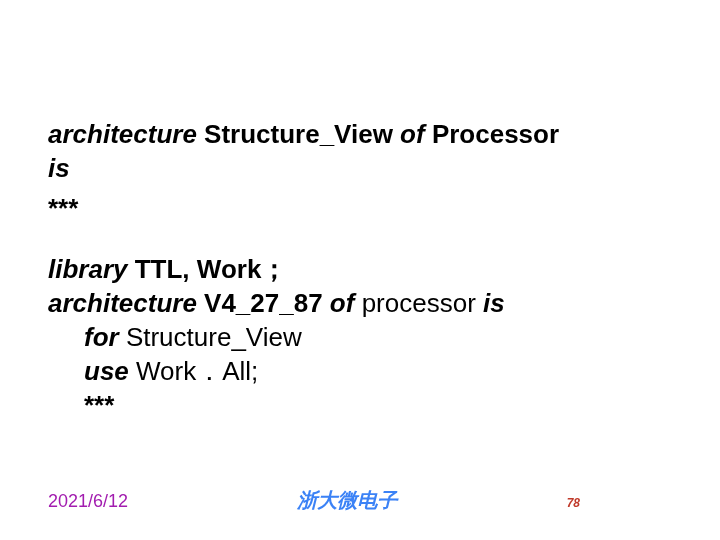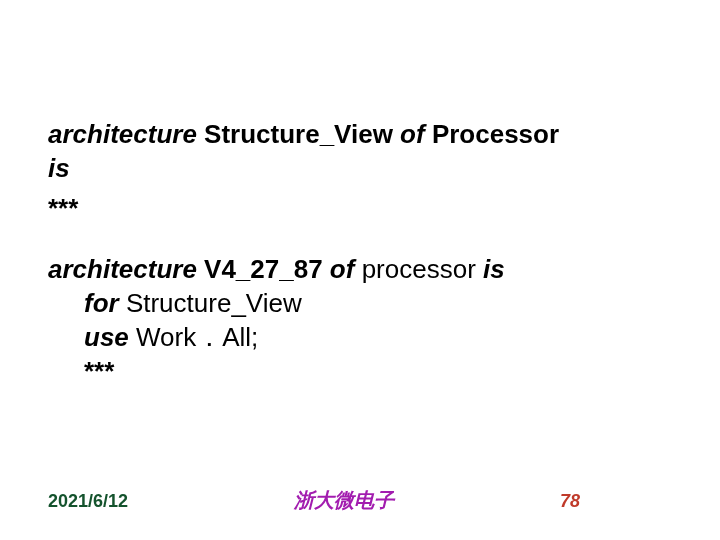--- a/index.html
+++ b/index.html
@@ -34,49 +34,52 @@
   .smallgap { height: 6px; }
   .footer {
     position: absolute;
     left: 48px;
     right: 40px;
     bottom: 26px;
     font-size: 18px;
     display: flex;
     align-items: baseline;
   }
-  .footer-date { color: #14532d; font-weight: bold; }
+  .footer-date { color: #a21caf; }
   .footer-center {
     flex: 1;
     text-align: center;
     font-weight: bold;
     font-style: italic;
-    color: #a21caf;
+    color: #3b82f6;
     font-size: 20px;
     font-family: "SimSun", "STSong", serif;
   }
   .footer-page {
     color: #c03a2a;
     font-weight: bold;
     font-style: italic;
-    font-size: 18px;
+    font-size: 12px;
   }
 </style>
 </head>
 <body>
 
 <div class="slide">
   <div class="content">
     <div>
       <span class="bi">architecture</span><span class="b"> Structure_View </span><span class="bi">of</span><span class="b"> Processor </span><span class="bi">is</span>
     </div>
     <div class="smallgap"></div>
     <div class="b">***</div>
     <div class="smallgap"></div>
     <div class="gap"></div>
+    <div>
+      <span class="bi">library</span><span class="b"> TTL, Work；</span>
+    </div>
     <div>
       <span class="bi">architecture</span><span class="b"> V4_27_87 </span><span class="bi">of</span><span> processor </span><span class="bi">is</span>
     </div>
     <div class="indent">
       <span class="bi">for</span><span> Structure_View</span>
     </div>
     <div class="indent">
       <span class="bi">use</span><span> Work．All;</span>
     </div>
     <div class="indent b">***</div>

